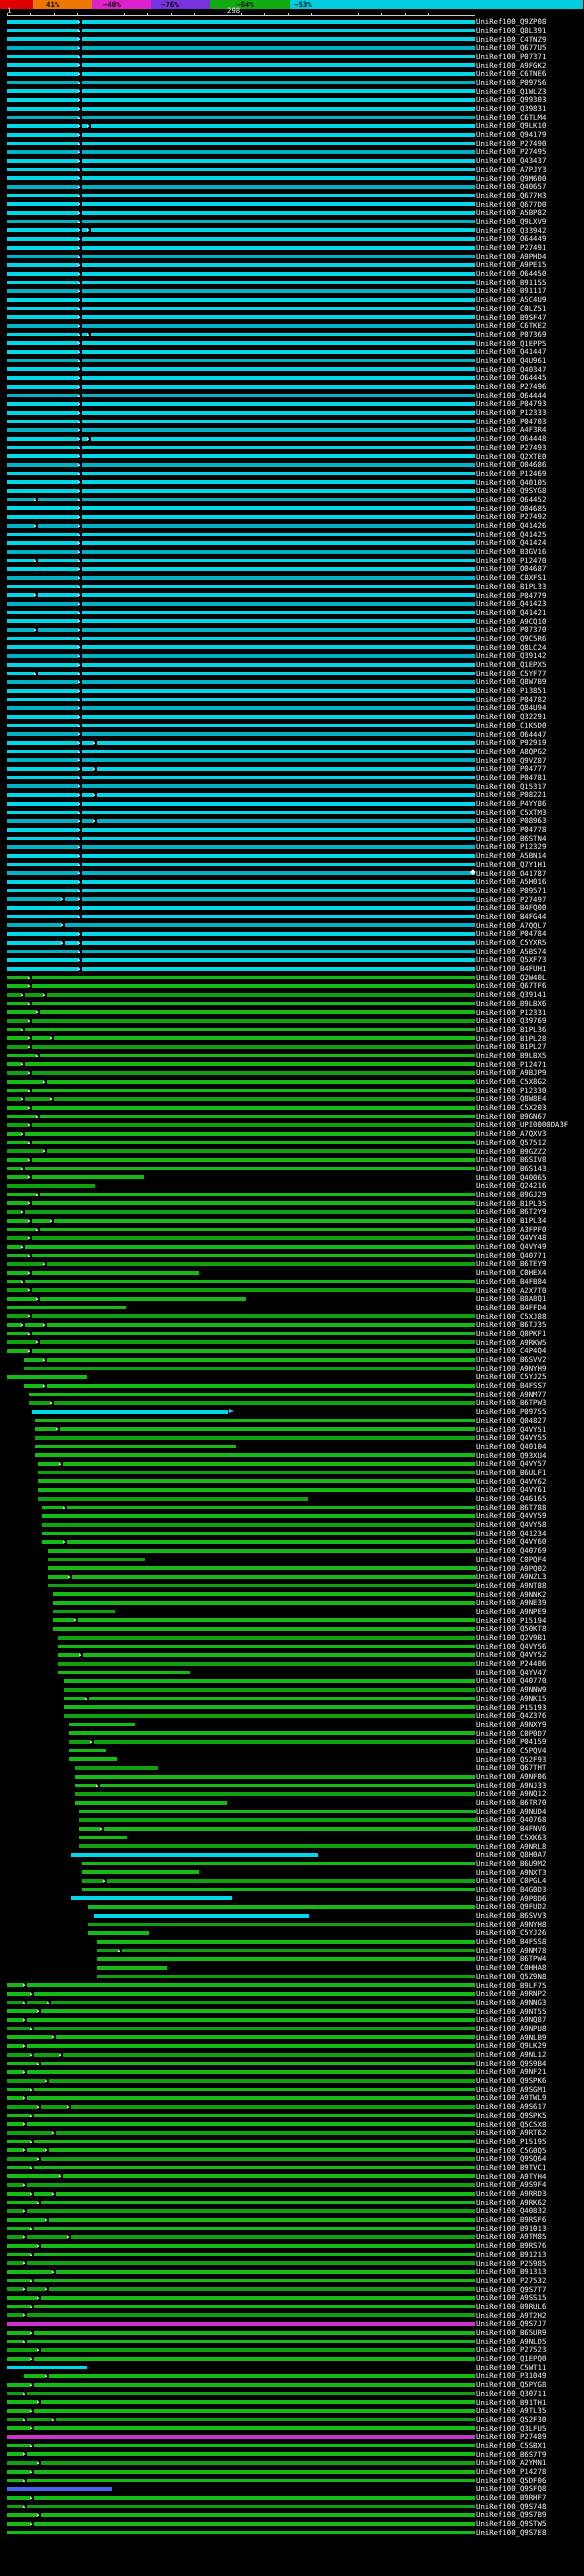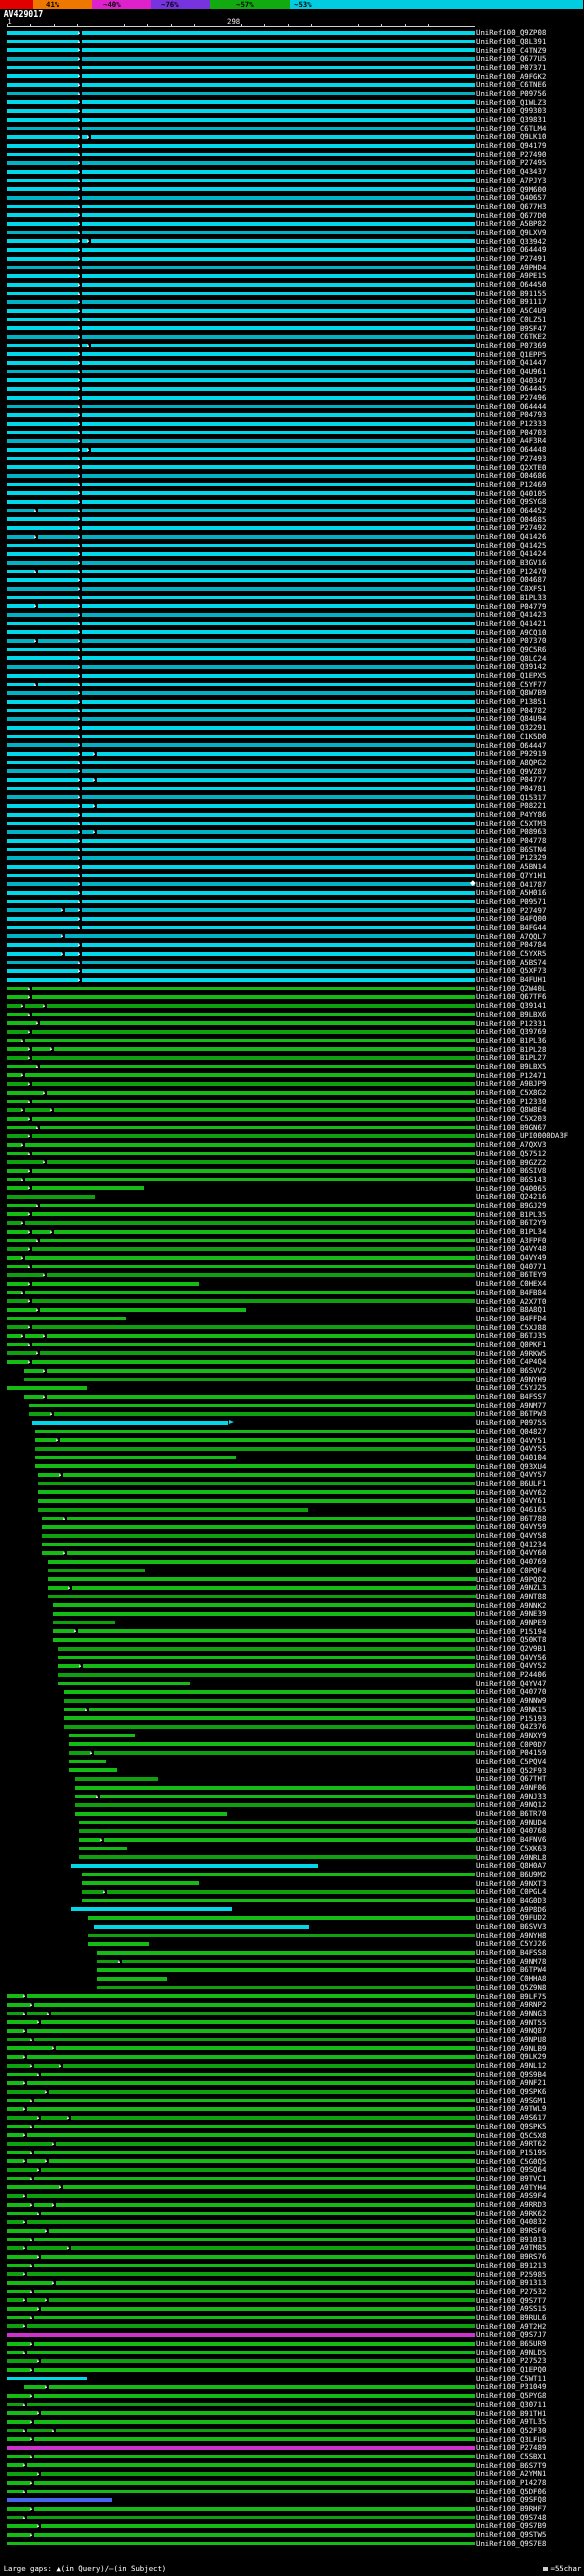--- a/index.html
+++ b/index.html
@@ -36,25 +36,24 @@
   <div class="scalebar">
       <div class="seg" style="width: 33px; background: rgb(224, 0, 0);"></div>
       <div class="seg" style="width: 59px; background: rgb(238, 119, 0);"></div>
       <div class="seg" style="width: 59px; background: rgb(221, 34, 204);"></div>
       <div class="seg" style="width: 59px; background: rgb(119, 51, 221);"></div>
       <div class="seg" style="width: 80px; background: rgb(17, 170, 17);"></div>
       <div class="seg" style="width: 293px; background: rgb(0, 205, 224);"></div>
       <span class="sclab" style="left: 46px;">41%</span>
       <span class="sclab" style="left: 103px;">~40%</span>
       <span class="sclab" style="left: 161px;">~76%</span>
-      <span class="sclab" style="left: 236px;">~57%</span>
+      <span class="sclab" style="left: 236px;">~64%</span>
       <span class="sclab" style="left: 294px;">~53%</span>
     </div>
 
-  <div class="qheader">AV429017</div>
 
   <div class="ruler">
     <span class="ruler-num" style="left:7.3px">1</span>
     <span class="ruler-num" id="ruler-end" style="left: 227px;">298</span>
     <div class="ruler-ticks"></div>
     <div class="ruler-line"></div>
   </div>
 
   <div id="rows">
       <div class="row">
@@ -1470,19 +1469,15 @@
         <div class="bar" style="left: 7.3px; width: 468px; background: rgb(21, 187, 21);"></div>
         <i class="gap" style="left: 31px;"></i>
         <div class="label">UniRef100_Q9STW5</div>
       </div>
       <div class="row">
         <div class="bar" style="left: 7.3px; width: 468px; background: rgb(21, 187, 21);"></div>
         <div class="label">UniRef100_Q9S7E8</div>
       </div>
     </div>
 
-  <div class="footer">
-    <span>Large gaps: ▲(in Query)/—(in Subject)</span>
-    <span><i class="swatch"></i><span>=55char</span></span>
-  </div>
 
 </div>
 
 
 </body></html>

